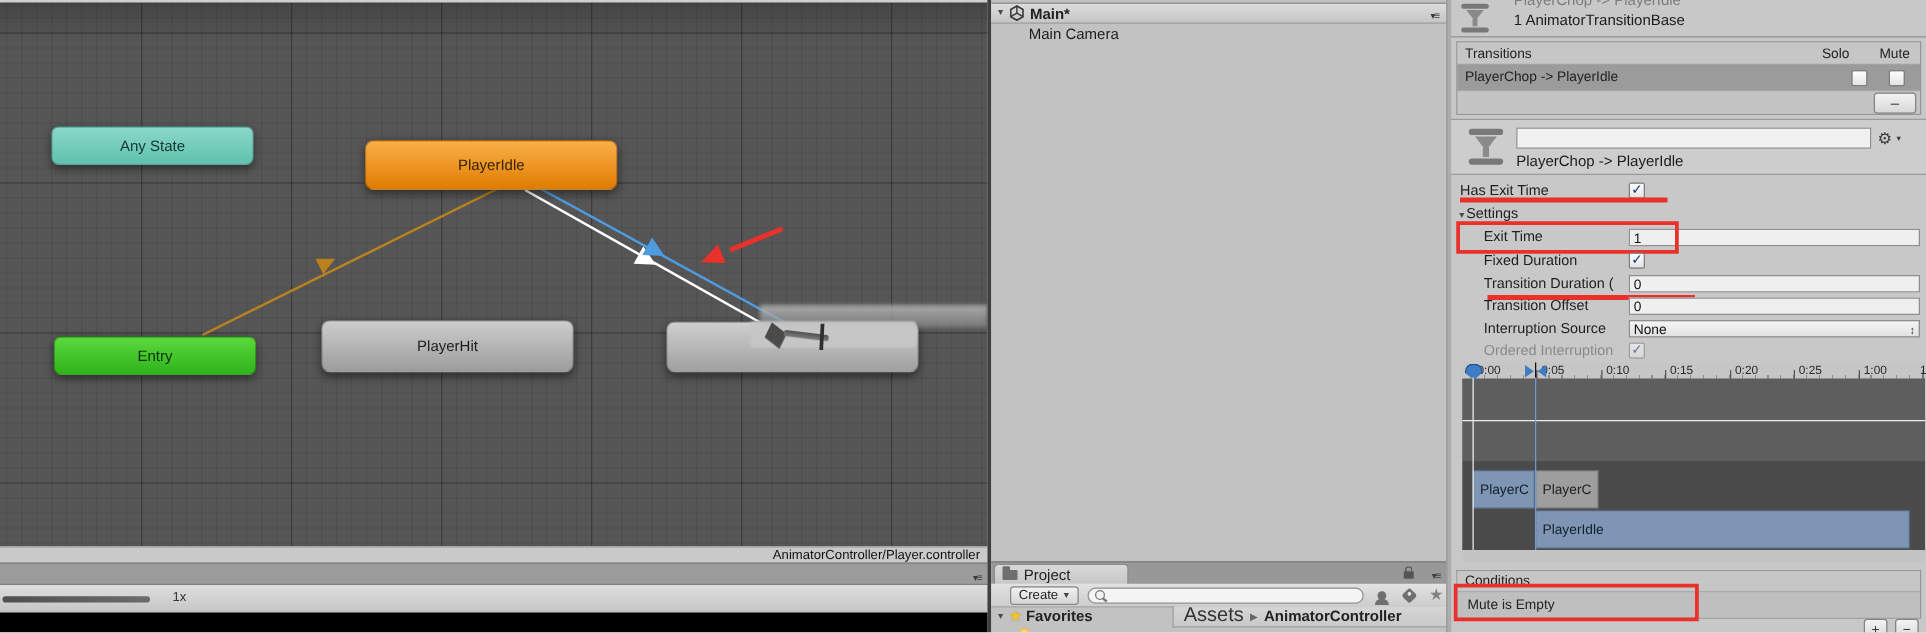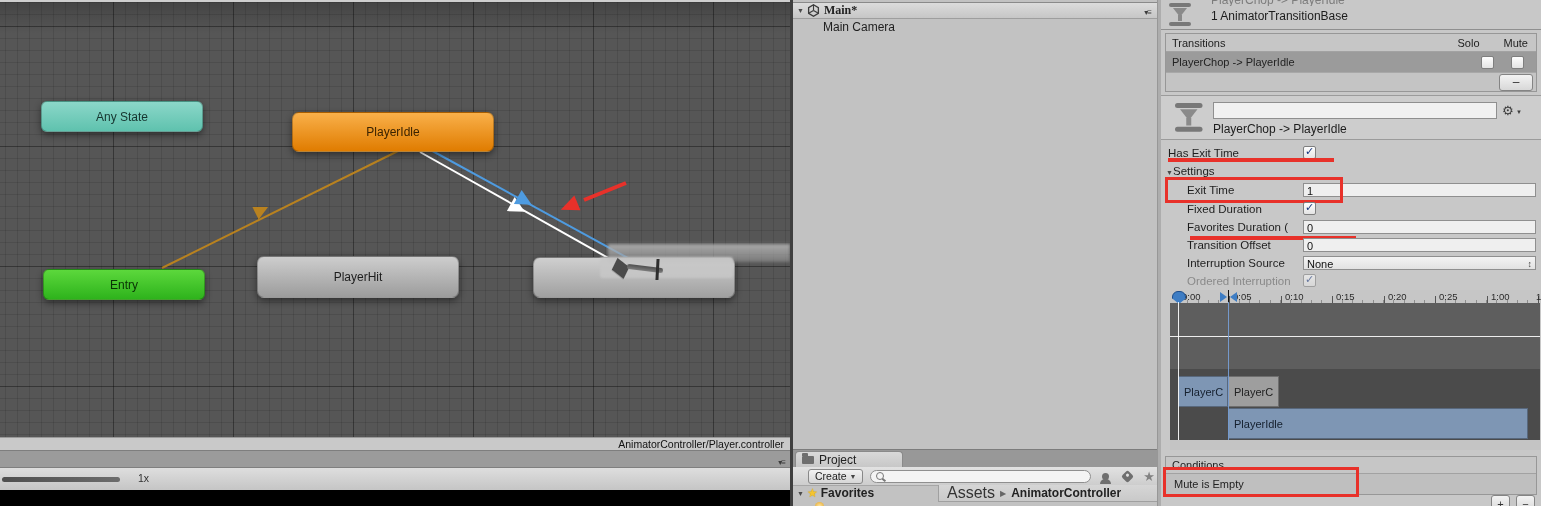--- a/index.html
+++ b/index.html
@@ -46,21 +46,21 @@
   .gameblack{left:0;top:490px;width:790px;height:16px;background:#000;}
   .vsep-dark{left:790px;top:0;width:3px;height:506px;background:#3F3F3F;}
 
   
   .midpanel{left:793px;top:0;width:364px;height:506px;background:#C2C2C2;}
   .hier-head{position:absolute;left:0;top:2px;width:364px;height:15px;background:linear-gradient(#DCDCDC,#C6C6C6);
     border-top:1px solid #8a8a8a;border-bottom:1px solid #9e9e9e;display:flex;align-items:center;}
   .fold{font-size:7px;color:#4a4a4a;margin:0 3px 0 4px;}
   .bold{font-weight:bold;}
   .hier-item{position:absolute;left:30px;top:20px;font-size:12px;color:#1e1e1e;}
-  .proj-tabstrip{position:absolute;left:0;top:449px;width:364px;height:18px;background:#989898;border-top:1px solid #7c7c7c;padding-left:36px;}
+  .proj-tabstrip{position:absolute;left:0;top:449px;width:364px;height:18px;background:#989898;border-top:1px solid #7c7c7c;}
   .proj-tab{position:absolute;left:2px;top:1px;width:108px;height:17px;background:linear-gradient(#D9D9D9,#C6C6C6);
     border:1px solid #8a8a8a;border-bottom:none;border-radius:4px 4px 0 0;display:flex;align-items:center;box-sizing:border-box;}
   .folder{width:12px;height:8px;background:#6e6e6e;border-radius:1px;position:relative;margin:0 5px 0 6px;}
   .folder:before{content:"";position:absolute;left:0;top:-3px;width:6px;height:3px;background:#6e6e6e;border-radius:1px 1px 0 0;}
   .lock{position:absolute;width:8px;height:6px;background:#555;border-radius:1px;}
   .lock:before{content:"";position:absolute;left:1px;top:-4px;width:4px;height:4px;border:1.5px solid #555;border-bottom:none;border-radius:3px 3px 0 0;}
   .proj-toolbar{position:absolute;left:0;top:467px;width:364px;height:18px;background:linear-gradient(#E2E2E2,#CDCDCD);
     border-bottom:1px solid #a7a7a7;display:flex;align-items:center;}
   .create-btn{margin-left:15px;height:13px;padding:0 6px;background:linear-gradient(#F2F2F2,#D6D6D6);
     border:1px solid #888;border-radius:3px;display:flex;align-items:center;font-size:10.5px;color:#222;}
@@ -219,21 +219,21 @@
   <div class="abs midpanel">
 
     <div class="hier-head">
       <span class="fold">▼</span>
       <svg width="13" height="13" viewBox="0 0 16 16" style="margin-right:4px;">
         <polygon points="8,1 14,4.5 14,11.5 8,15 2,11.5 2,4.5" fill="none" stroke="#3a3a3a" stroke-width="1.6"></polygon>
         <line x1="8" y1="1" x2="8" y2="8" stroke="#3a3a3a" stroke-width="1.4"></line>
         <line x1="8" y1="8" x2="14" y2="11.5" stroke="#3a3a3a" stroke-width="1.4"></line>
         <line x1="8" y1="8" x2="2" y2="11.5" stroke="#3a3a3a" stroke-width="1.4"></line>
       </svg>
-      <span class="bold" style="font-size:12px;font-family:Liberation Serif, serif;">Main*</span>
+      <span class="bold" style="font-size:12px;">Main*</span>
       <span class="minimenu" style="right:6px;top:5px;">▾≡</span>
     </div>
     <div class="hier-item">
       <span>Main Camera</span>
     </div>
 
     <div class="proj-tabstrip">
       <div class="proj-tab">
         <span class="folder"></span>
         <span style="font-size:12px;">Project</span>
@@ -334,21 +334,21 @@
 
     <div class="frow-label" style="left:26px;top:184px;">Exit Time</div>
     <div class="field" style="top:183px;">
       <span>1</span>
     </div>
     <div class="redbox" style="left:4px;top:177px;width:178px;height:26px;"></div>
 
     <div class="frow-label" style="left:26px;top:203px;">Fixed Duration</div>
     <span class="chk on" style="position:absolute;left:142px;top:202px;"></span>
 
-    <div class="frow-label" style="left:26px;top:221px;width:116px;">Favorites Duration (</div>
+    <div class="frow-label" style="left:26px;top:221px;width:116px;">Transition Duration (</div>
     <div class="field" style="top:220px;">
       <span>0</span>
     </div>
     <div style="position:absolute;left:29px;top:236px;width:166px;height:4px;" class="red"></div>
 
     <div class="frow-label" style="left:26px;top:239px;">Transition Offset</div>
     <div class="field" style="top:238px;">
       <span>0</span>
     </div>
 

